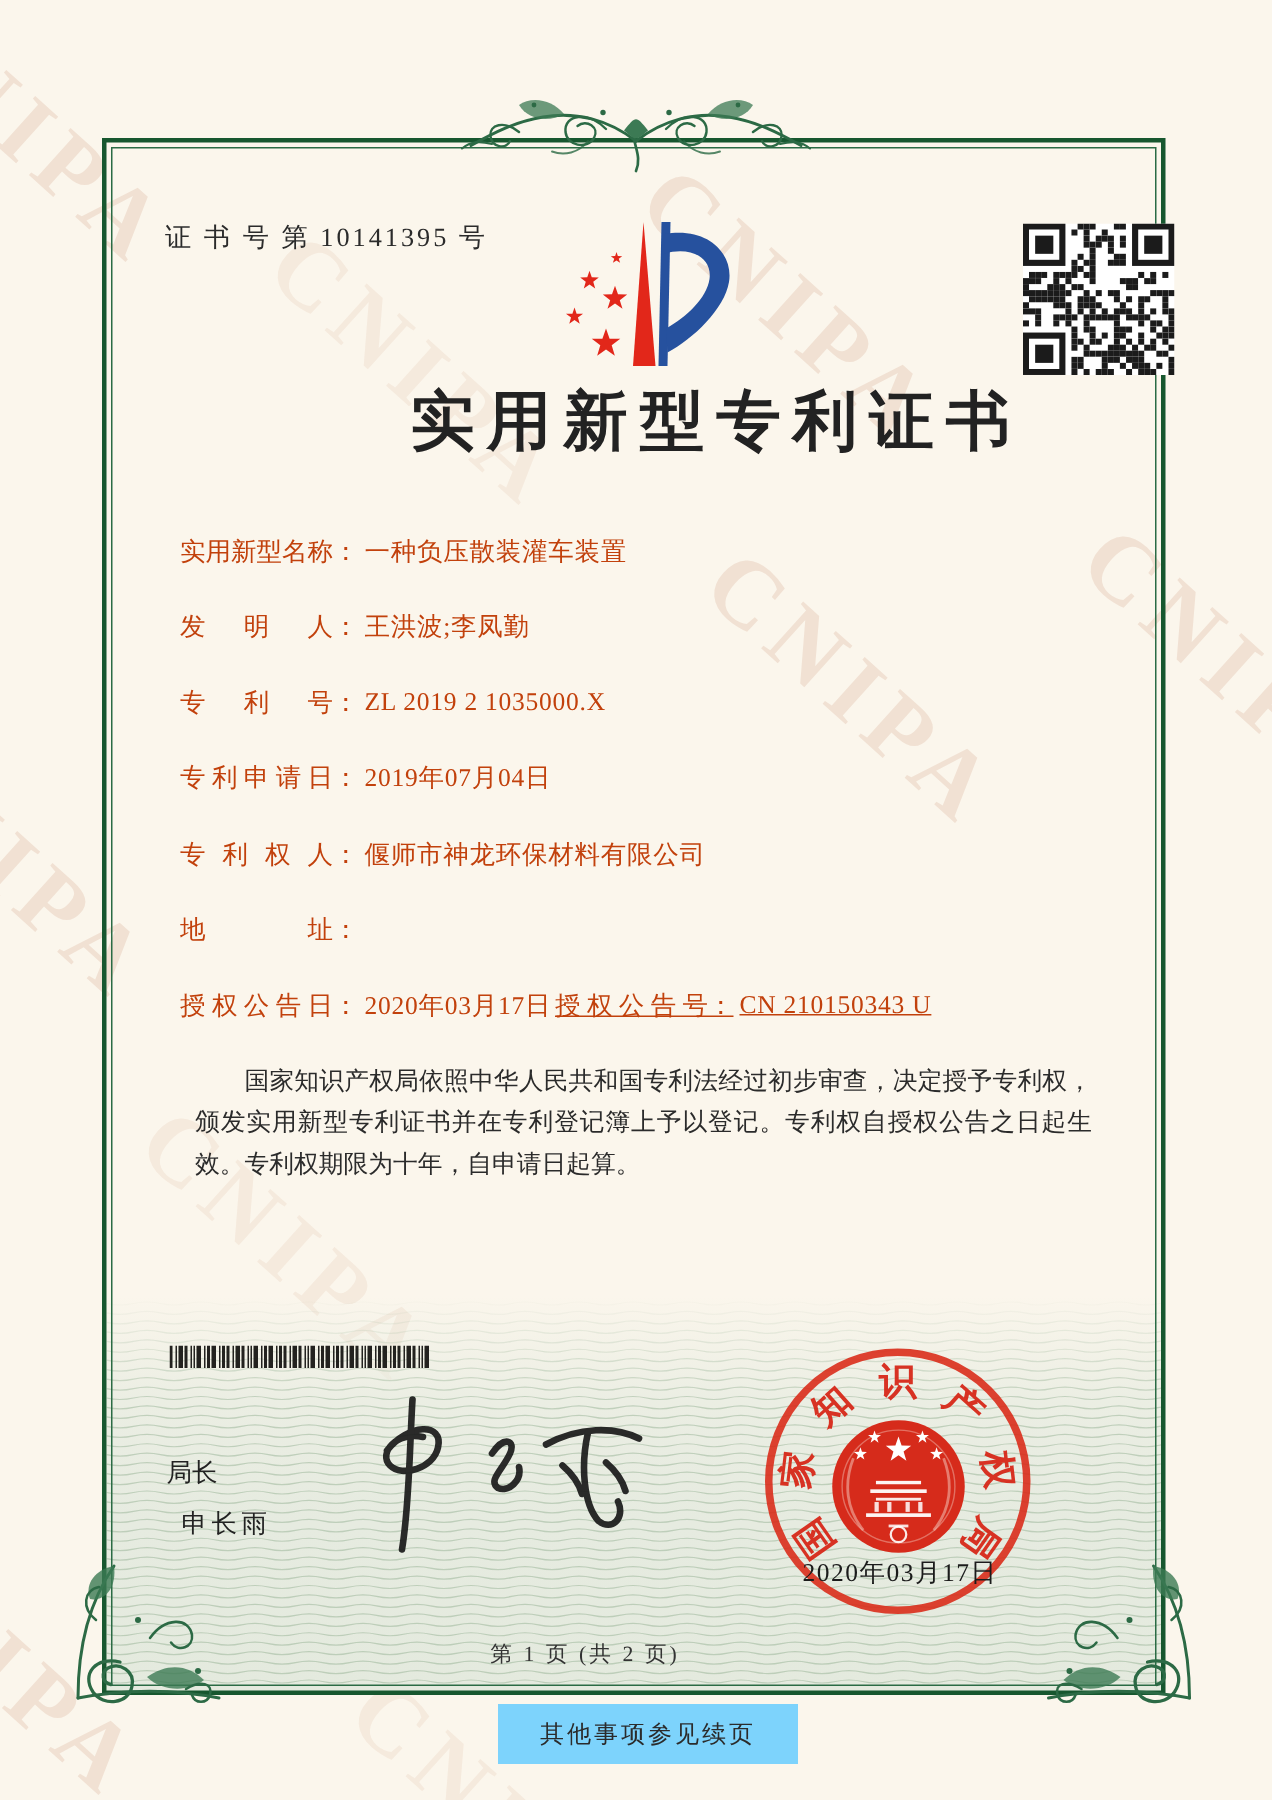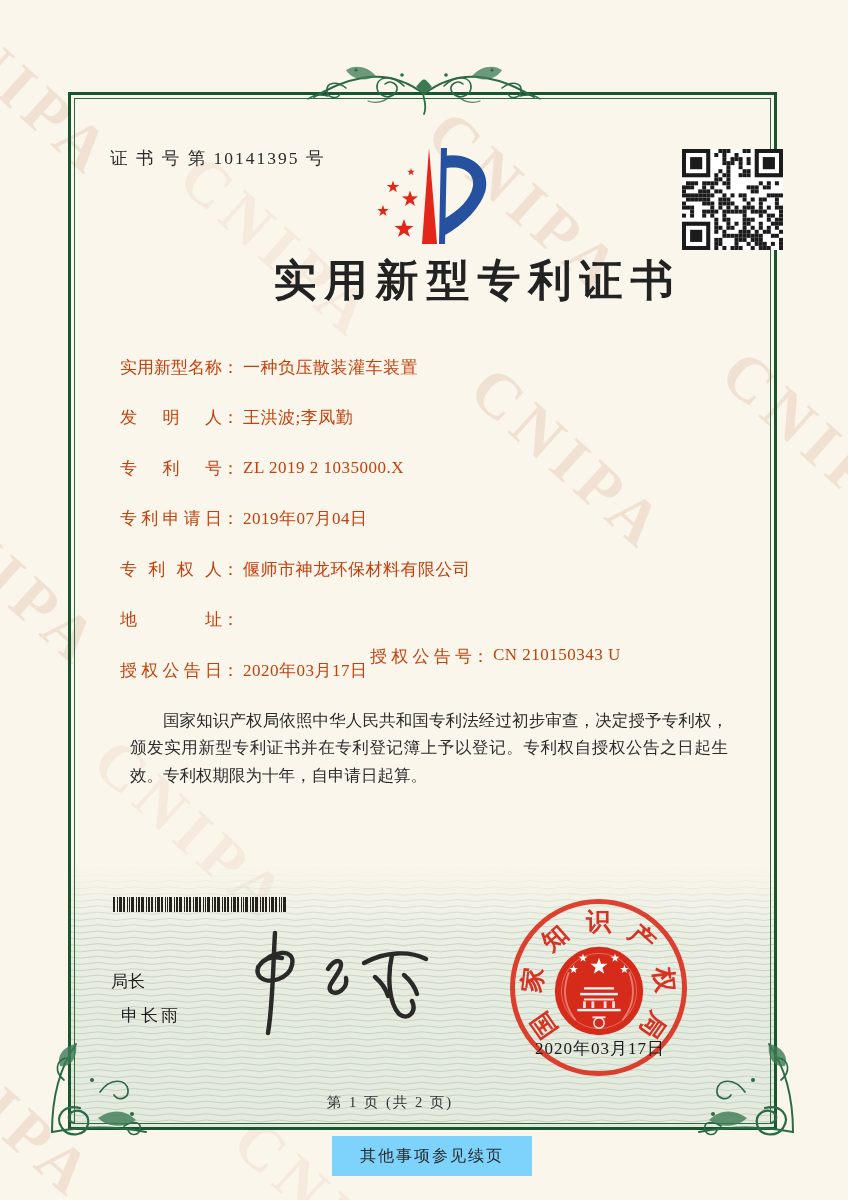--- a/index.html
+++ b/index.html
@@ -47,21 +47,21 @@
   .title{
     position:absolute;left:68px;top:252px;width:819px;text-align:center;
     font-size:43px;font-weight:700;letter-spacing:8px;color:#222;
   }
 
   .fields{position:absolute;left:120px;top:342px;width:640px;}
   .frow{position:relative;height:50.5px;display:flex;align-items:center;font-size:17px;color:#c2410c;}
   .flabel{display:inline-block;width:102px;text-align:justify;text-align-last:justify;}
   .fcolon{margin:0 4px 0 0;}
   .fvalue{letter-spacing:0.5px;white-space:nowrap;}
-  .fpair2{position:absolute;left:250px;top:0;height:100%;display:flex;}
+  .fpair2{position:absolute;left:250px;top:0;height:100%;display:flex;align-items:center;text-decoration:underline;}
 
   .paras{
     position:absolute;left:120px;top:697px;width:618px;
     font-size:16.5px;line-height:27.4px;color:#2b2b2b;text-align:justify;
   }
   .paras p{margin:10px;text-indent:2em;}
 
   .barcode{position:absolute;left:113px;top:897px;}
 
   .signer-title{position:absolute;left:111px;top:970px;font-size:17px;color:#222;}

